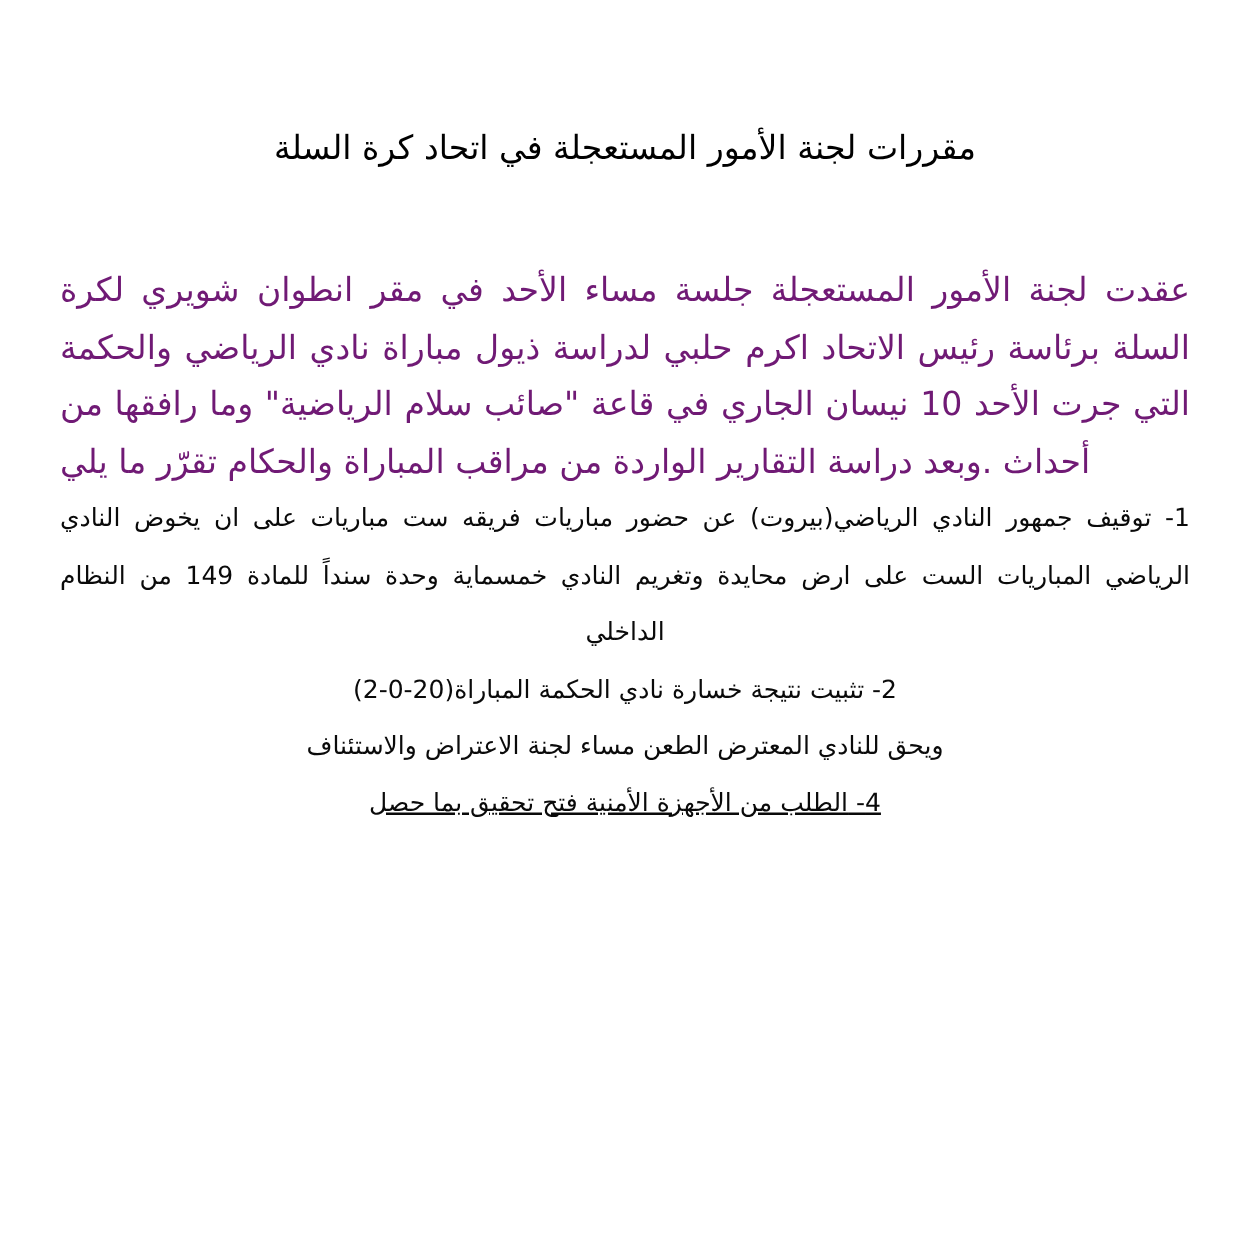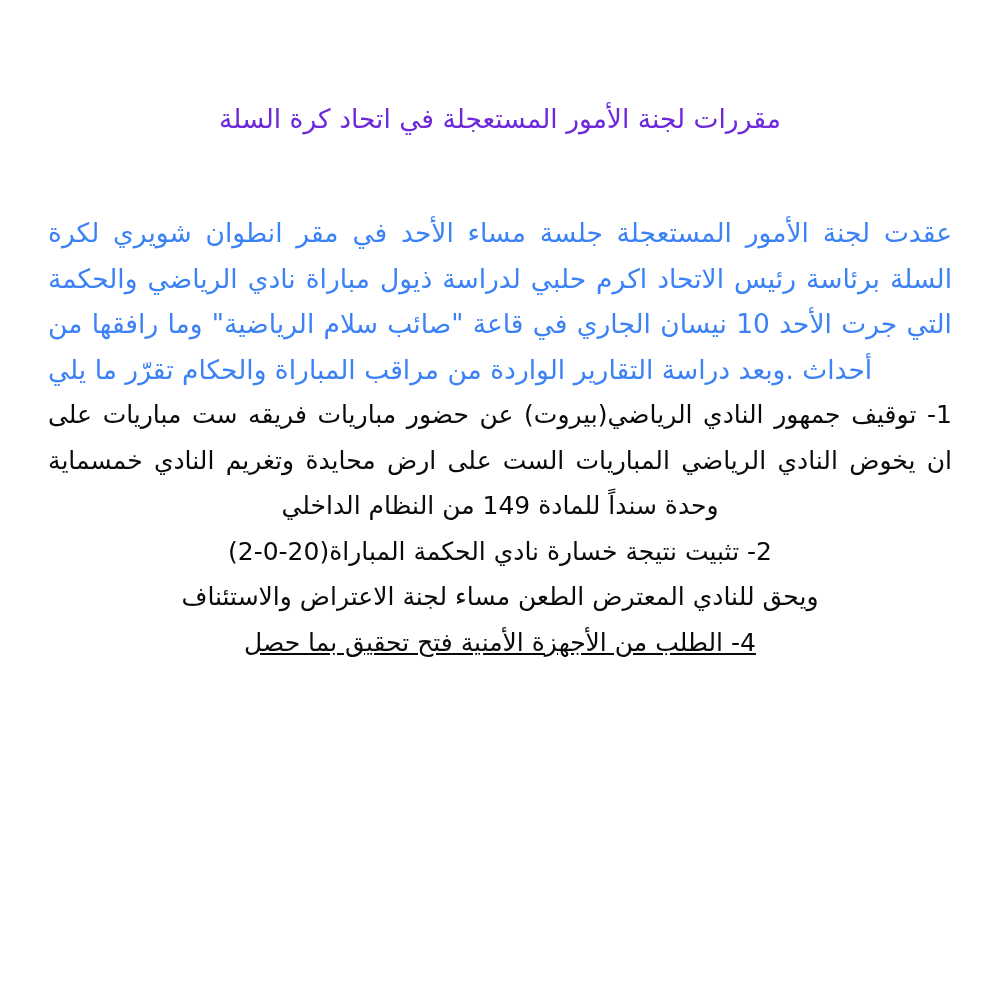--- a/index.html
+++ b/index.html
@@ -33,46 +33,46 @@
     left: 48px;
     direction: rtl;
     text-align: right;
   }
 
   .doc-title {
     font-size: 26.5px;
     line-height: 46px;
     font-weight: 400;
     text-align: center;
-    color: #6d28d9;
+    color: #000000;
     margin: 0;
     letter-spacing: 0;
   }
 
   .spacer-after-title {
     height: 68px;
   }
 
   .para {
     font-size: 26.5px;
     line-height: 45.5px;
-    color: #3b82f6;
+    color: #701a75;
     margin: 0;
     text-align: justify;
     text-align-last: right;
     direction: rtl;
   }
 
   .para-intro {
     text-align: justify;
     text-align-last: left;
   }
 
   .item {
-    font-size: 25px;
+    font-size: 20px;
     line-height: 45.5px;
     color: #0a0a0a;
     margin: 0;
     direction: rtl;
   }
 
   .item-1 {
     text-align: justify;
     text-align-last: center;
   }

